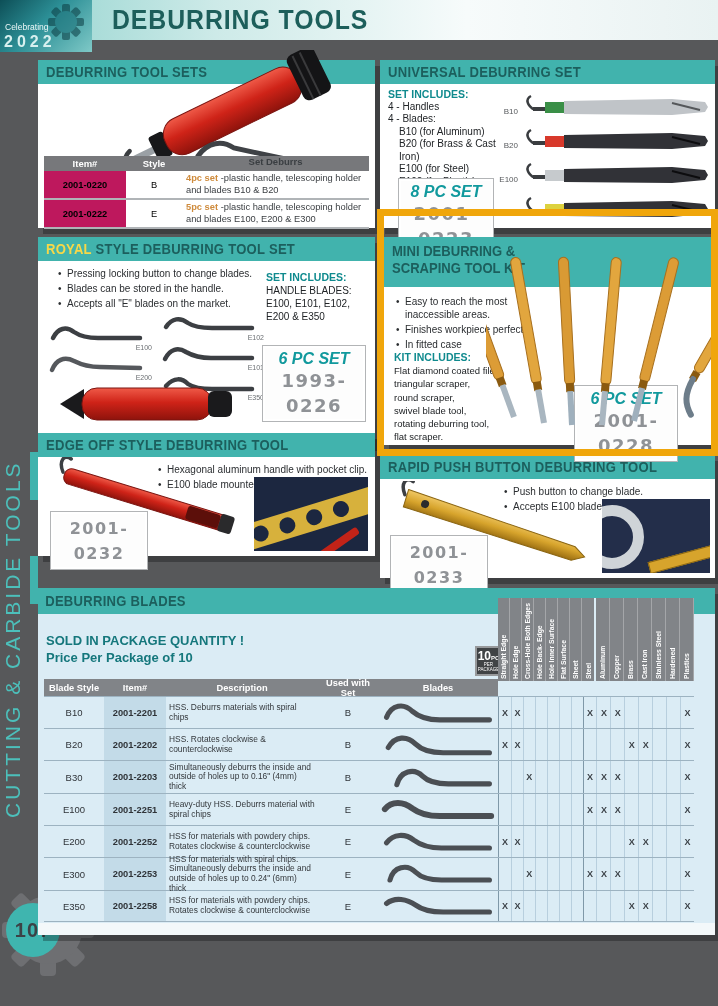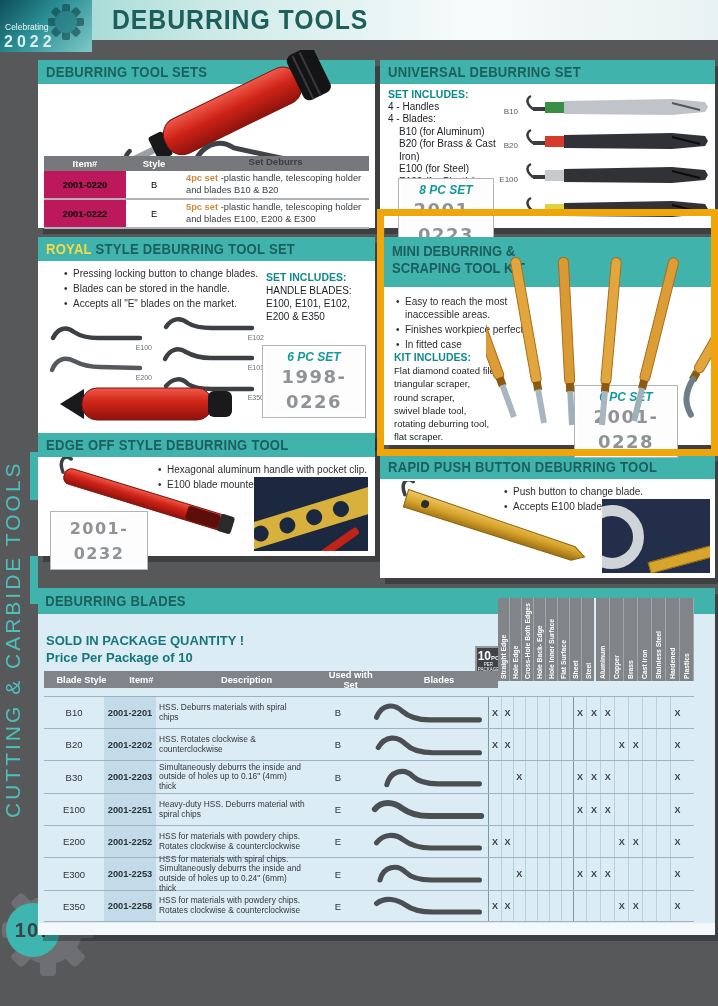--- a/index.html
+++ b/index.html
@@ -36,21 +36,21 @@
     white-space:nowrap; overflow:hidden; }
   .bar-text { display:inline-block; font-weight:bold; font-size:14.5px; color:#1c5f5d;
     letter-spacing:.3px; transform:scaleX(.9); transform-origin:left; }
   .bar-text .hl { color:#f7d848; }
   ul.bullets { list-style:none; padding-left:11px; }
   ul.bullets li { position:relative; font-size:10px; color:#2b2e31; line-height:13px; margin-bottom:2px; }
   ul.bullets li::before { content:"•"; position:absolute; left:-9px; top:0; }
   .teal-label { color:#0f8a8e; font-weight:bold; font-size:10.5px; }
   .badge-box { position:absolute; background:#fdfdfd; border:1px solid #b2b4b6;
     box-shadow:inset 0 0 0 2px #fff; text-align:center; padding:4px 4px 3px; }
-  .badge-set { color:#11999d; font-style:italic; font-weight:bold; font-size:12px; }
+  .badge-set { color:#11999d; font-style:italic; font-weight:bold; font-size:16px; }
   .badge-item { color:#8f9296; font-weight:bold; font-size:18px; letter-spacing:1.5px;
     font-family:"DejaVu Sans", sans-serif; line-height:25px; }
   .badge-item.small { font-size:16px; }
 
   
   .p-toolsets { left:38px; top:60px; width:337px; height:168px; }
   .ts-tool-svg { position:absolute; left:64px; top:-10px; z-index:3; }
   .ts-table { position:absolute; left:6px; top:96px; width:325px; font-size:9.3px; z-index:4; }
   .ts-head { display:flex; background:#77787b; color:#fff; font-weight:bold; height:15px;
     line-height:15px; font-size:9.5px; }
@@ -66,21 +66,21 @@
   .p-universal { left:380px; top:60px; width:335px; height:168px; }
   .uni-left { position:absolute; left:8px; top:28px; width:130px; font-size:10px; color:#212427; line-height:12.5px; }
   .uni-left .indent { padding-left:11px; }
   .uni-badge { left:18px; top:118px; width:96px; }
   .pens { position:absolute; left:102px; top:26px; width:232px; }
   .pen-row { display:flex; align-items:flex-end; height:34px; }
   .pen-label { width:36px; text-align:right; font-size:8px; color:#56595c; margin-right:4px; margin-bottom:4px; }
 
   
   .p-royal { left:38px; top:237px; width:337px; height:208px; }
-  .royal-bullets { position:absolute; left:24px; top:30px; width:215px; }
+  .royal-bullets { position:absolute; left:18px; top:30px; width:215px; }
   .royal-set { position:absolute; left:228px; top:34px; font-size:10px; line-height:13px; color:#212427; }
   .royal-blades { position:absolute; left:10px; top:76px; display:flex; }
   .rb-col { display:flex; flex-direction:column; }
   .rb-col1 { width:112px; margin-top:10px; }
   .rb-col2 { width:112px; }
   .rb-unit { margin-bottom:2px; }
   .rb-label { text-align:right; font-size:7px; color:#6a6e72; margin-top:-5px; padding-right:8px; }
   .royal-handle { position:absolute; left:14px; top:146px; }
   .royal-badge { left:224px; top:108px; width:104px; }
   .royal-footer { position:absolute; left:8px; top:176px; font-size:9.5px; color:#2b2e31; line-height:12.5px; }
@@ -139,31 +139,31 @@
     line-height:15px; letter-spacing:.3px; }
   .grp-app { width:83px; margin-right:2px; }
   .grp-mat { width:111px; }
   .vlab-row { display:flex; height:83px; background:#818488; }
   .vlab { writing-mode:vertical-rl; transform:rotate(180deg); font-size:6.8px; font-weight:bold;
     color:#fff; display:flex; align-items:center; padding-top:2px;
     border-left:1px solid rgba(255,255,255,.28); overflow:hidden; }
   .vlab.app { width:12px; } .vlab.mat { width:14px; }
   .vlab.mat-first { border-left:2px solid #dbecf5; }
 
-  .colhdr { position:absolute; left:6px; top:83px; width:454px; height:17px; background:#818488;
-    display:flex; color:#fff; font-weight:bold; font-size:9.3px; align-items:center; z-index:1;padding-left:8px; }
+  .colhdr { position:absolute; left:6px; top:91px; width:454px; height:17px; background:#818488;
+    display:flex; color:#fff; font-weight:bold; font-size:9.3px; align-items:center; z-index:1; }
   .h-style{width:60px;text-align:center;} .h-item{width:62px;text-align:center;}
   .h-desc{width:152px;text-align:center;} .h-set{width:60px;text-align:center;}
   .h-blade{width:120px;text-align:center;}
 
   .brows { position:absolute; left:6px; top:108px; width:650px; }
   .brow { display:flex; align-items:stretch; border-top:1px solid #9db3c1; }
   .brow:last-child { border-bottom:1px solid #9db3c1; }
   .b-style{width:60px;display:flex;align-items:center;justify-content:center;font-size:9.5px;color:#2f3338;}
-  .b-item{width:52px;display:flex;align-items:center;justify-content:center;font-size:9.3px;font-weight:bold;
+  .b-item{width:62px;display:flex;align-items:center;justify-content:center;font-size:9.3px;font-weight:bold;
     color:#2f3338;background:#c3dbe8;}
   .b-desc{width:152px;display:flex;align-items:center;font-size:8.4px;line-height:9.6px;color:#34383c;padding:2px 3px;}
   .b-set{width:60px;display:flex;align-items:center;justify-content:center;font-size:9.5px;color:#2f3338;}
   .b-blade{width:120px;display:flex;align-items:center;justify-content:center;}
   .b-marks{display:flex;width:196px;border-left:1px solid #7f98a8;}
   .mark-cell{width:12px;display:flex;align-items:center;justify-content:center;font-size:9px;font-weight:bold;
     color:#3c4248;border-left:1px solid rgba(125,160,185,.38);}
   .mark-cell:first-child{border-left:none;}
   .mark-cell.mat{width:14px;}
   .mark-cell.mat-first{border-left:1px solid #7f98a8;}
@@ -361,21 +361,21 @@
         </div>
       </div>
     </div>
     <svg class="royal-handle" width="190" height="42" viewBox="0 0 190 42">
       <polygon points="8,21 32,6 32,36" fill="#1a1a1c"></polygon>
       <rect x="30" y="5" width="130" height="32" rx="15" fill="url(#redg)" stroke="#7a1410"></rect>
       <rect x="156" y="8" width="24" height="26" rx="6" fill="#1a1a1c"></rect>
     </svg>
     <div class="badge-box royal-badge">
       <div class="badge-set">6 PC SET</div>
-      <div class="badge-item">1998-0226</div>
+      <div class="badge-item">1993-0226</div>
     </div>
   </div>
 
   <div class="panel p-mini">
     <div class="mini-bar">
       <div>MINI DEBURRING &amp;</div>
       <div>SCRAPING TOOL KIT</div>
     </div>
     <svg class="mini-tools" width="225" height="196" viewBox="0 0 225 196">
       <g>
@@ -477,20 +477,23 @@
             <stop offset=".5" stop-color="#d7a42c"></stop>
             <stop offset="1" stop-color="#9c6f12"></stop>
       </linearGradient>
         </defs>
       <g transform="rotate(17 30 18)">
         <path d="M22 16 C14 6 18 -2 26 1" stroke="#3c3f43" stroke-width="3.5" fill="none" stroke-linecap="round"></path>
         <polygon points="24,10 200,16 212,23 200,30 24,28" fill="url(#goldg)" stroke="#8a6512"></polygon>
         <circle cx="44" cy="19" r="4" fill="#2b2b2d"></circle>
       </g>
     </svg>
+    <div class="badge-box rapid-badge">
+      <div class="badge-item small">2001-0233</div>
+    </div>
     <div class="photo rapid-photo">
       <div class="silver-ring"></div>
       <div class="rapid-tip"></div>
     </div>
   </div>
 
   <div class="panel p-blades">
     <div class="blades-body"></div>
     <div class="blades-bar">
       <span class="bar-text">DEBURRING BLADES</span>

